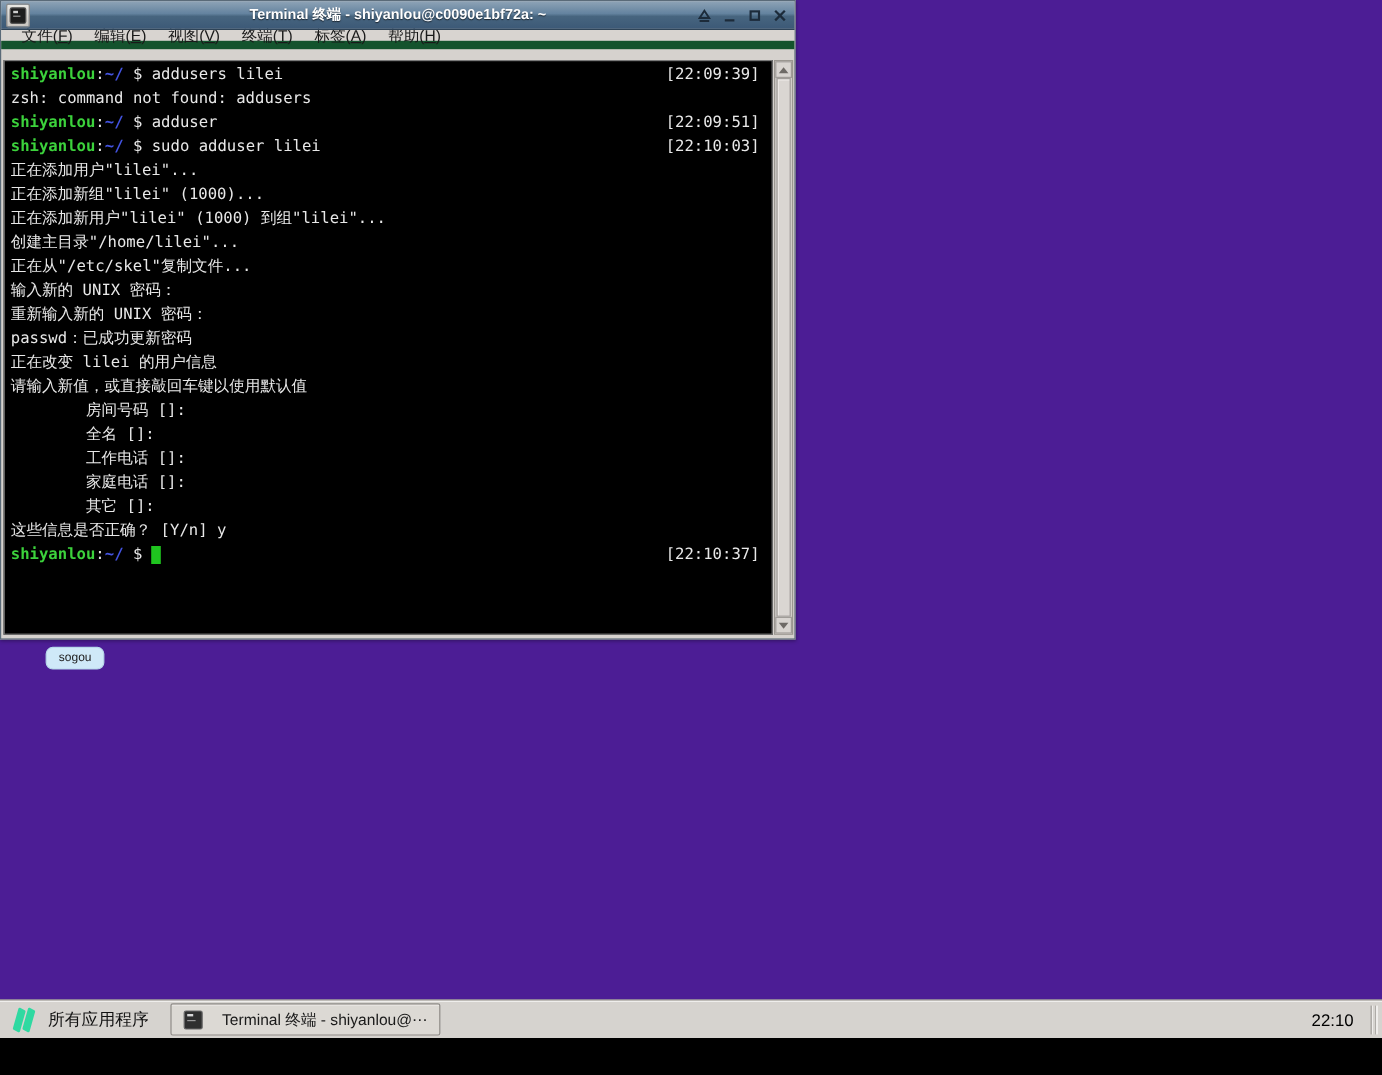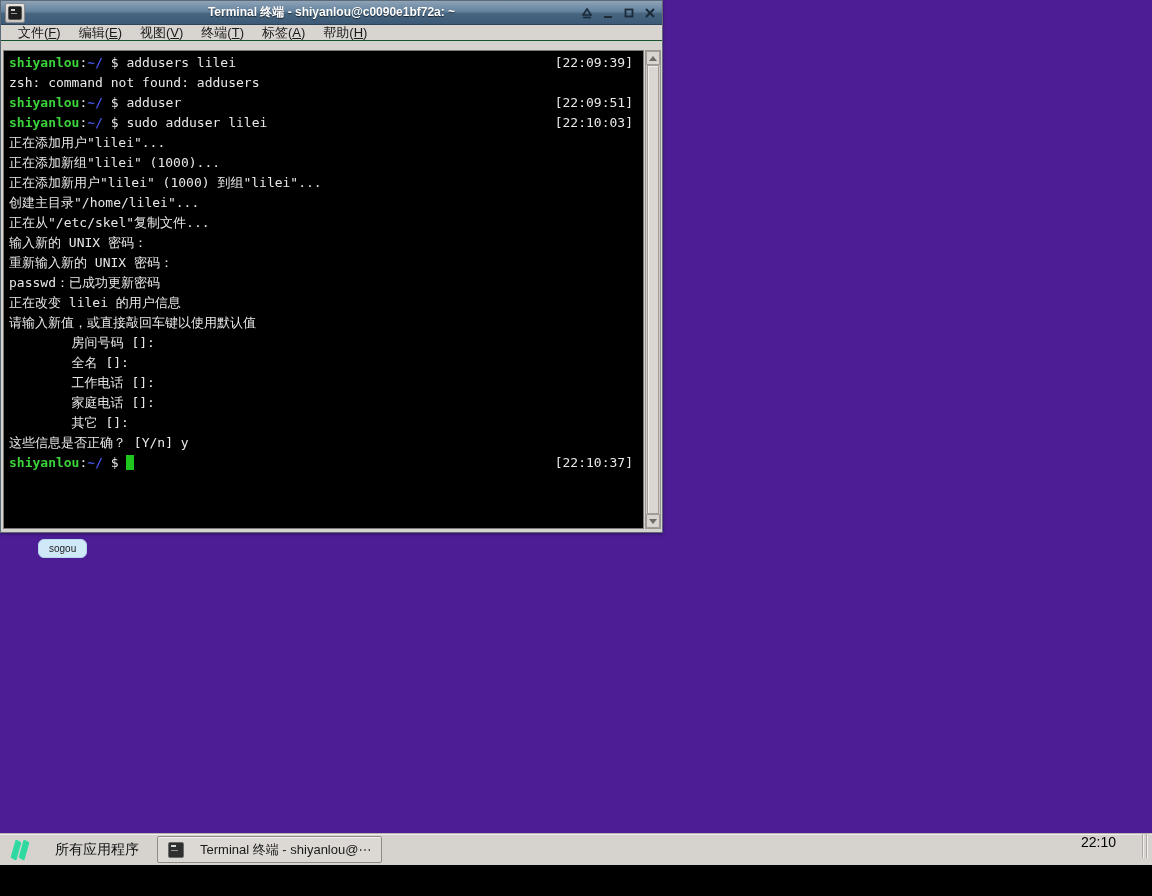--- a/index.html
+++ b/index.html
@@ -20,21 +20,21 @@
       border:1px solid #8a8a8a; border-radius:2px; display:flex; align-items:center; justify-content:center; }
   #win-icon .scr { width:14px; height:14px; background:#1d1d1d; border:1px solid #555; border-radius:2px; position:relative; }
   #win-icon .scr::before { content:""; position:absolute; left:2px; top:2px; width:4px; height:2px; background:#cfcfcf; }
   #win-icon .scr::after  { content:""; position:absolute; left:2px; top:6px; width:6px; height:1px; background:#9a9a9a; }
   #title-text { position:absolute; left:0; right:0; text-align:center; color:#fff;
       font-size:12px; font-weight:bold; text-shadow:0 1px 1px rgba(0,0,0,.65); pointer-events:none; }
   #controls { position:absolute; right:4px; top:0; height:24px; display:flex; align-items:center; gap:4px; }
   .ctl { width:17px; height:17px; display:flex; align-items:center; justify-content:center; cursor:default; }
   .ctl svg { display:block; }
 
-  #menubar { height:16px; background:#d8d4d0; border-bottom:1px solid #14532d; display:flex; align-items:center; padding-left:8px; }
+  #menubar { height:16px; background:#d8d4d0; border-bottom:7px solid #14532d; display:flex; align-items:center; padding-left:8px; }
   .menu-item { font-size:13px; color:#1a1a1a; padding:3px 9px; white-space:nowrap; }
   .menu-item u { text-decoration:underline; }
 
   #term-wrap { position:absolute; left:1px; top:49px; right:1px; bottom:2px; background:#d6d2ce; }
   #term-screen { position:absolute; left:1px; top:0; bottom:1px; right:17px; background:#000;
       border:1px solid #7a7a7a; overflow:hidden; }
   #term { position:absolute; left:5px; top:2px; right:0; font-family:"DejaVu Sans Mono", monospace;
       font-size:13px; line-height:20px; color:#e8e8e8; }
   .term-line { position:relative; white-space:pre; height:20px; }
   .sg-user  { color:#3cd23c; font-weight:bold;margin-top:44px; }
@@ -55,30 +55,30 @@
       border:1px solid #a09c98; box-shadow:inset 1px 1px 0 #efecea; }
 
   
   #sogou { position:absolute; left:38px; top:539px; padding:3px 10px; background:#cfe9f8;
       border:1px solid #b7d8ea; border-radius:6px; font-size:10px; color:#222; }
 
   
   #taskbar { position:absolute; left:0; top:833px; width:1152px; height:32px; background:#d6d3cf;
       border-top:1px solid #b8b5b1; box-shadow:inset 0 1px 0 #efeeec; display:flex; align-items:center; }
   #logo { width:24px; height:26px; margin-left:7px; position:relative; flex:none; }
-  #app-menu { display:flex; align-items:center; gap:24px; height:100%; padding:0 10px 0 0; }
+  #app-menu { display:flex; align-items:center; gap:9px; height:100%; padding:0 10px 0 0; }
   #app-menu-label { font-size:14px; color:#111; white-space:nowrap; }
   #tasks { display:flex; align-items:center; height:100%; margin-left:8px; gap:4px; }
   .task-btn { display:flex; align-items:center; gap:16px; height:27px; padding:0 10px;
       background:#dcd9d4; border:1px solid #8f8c88; border-radius:2px;
       box-shadow:inset 0 1px 0 #f2f0ee; font-size:13px; color:#1a1a1a; white-space:nowrap; }
   .mini-term { width:16px; height:16px; background:#2f2f2f; border:1px solid #6b6b6b; border-radius:2px; position:relative; flex:none; }
   .mini-term::before { content:""; position:absolute; left:2px; top:2px; width:5px; height:2px; background:#d8d8d8; }
   .mini-term::after { content:""; position:absolute; left:2px; top:7px; width:7px; height:1px; background:#9a9a9a; }
-  #tb-right { margin-left:auto; display:flex; align-items:flex-start; height:100%;gap:12px; }
+  #tb-right { margin-left:auto; display:flex; align-items:center; height:100%; }
   #clock { font-size:14px; color:#000; margin-right:14px; }
   #panel-handle { width:8px; height:24px; margin-right:2px;
       background:repeating-linear-gradient(90deg,#aeaba7 0 1px,#efedeb 1px 2px,#d6d3cf 2px 4px); }
 
   
   #bottom-strip { position:absolute; left:0; top:865px; width:1152px; height:31px; background:#000; }
 </style>
 </head>
 <body>
 

